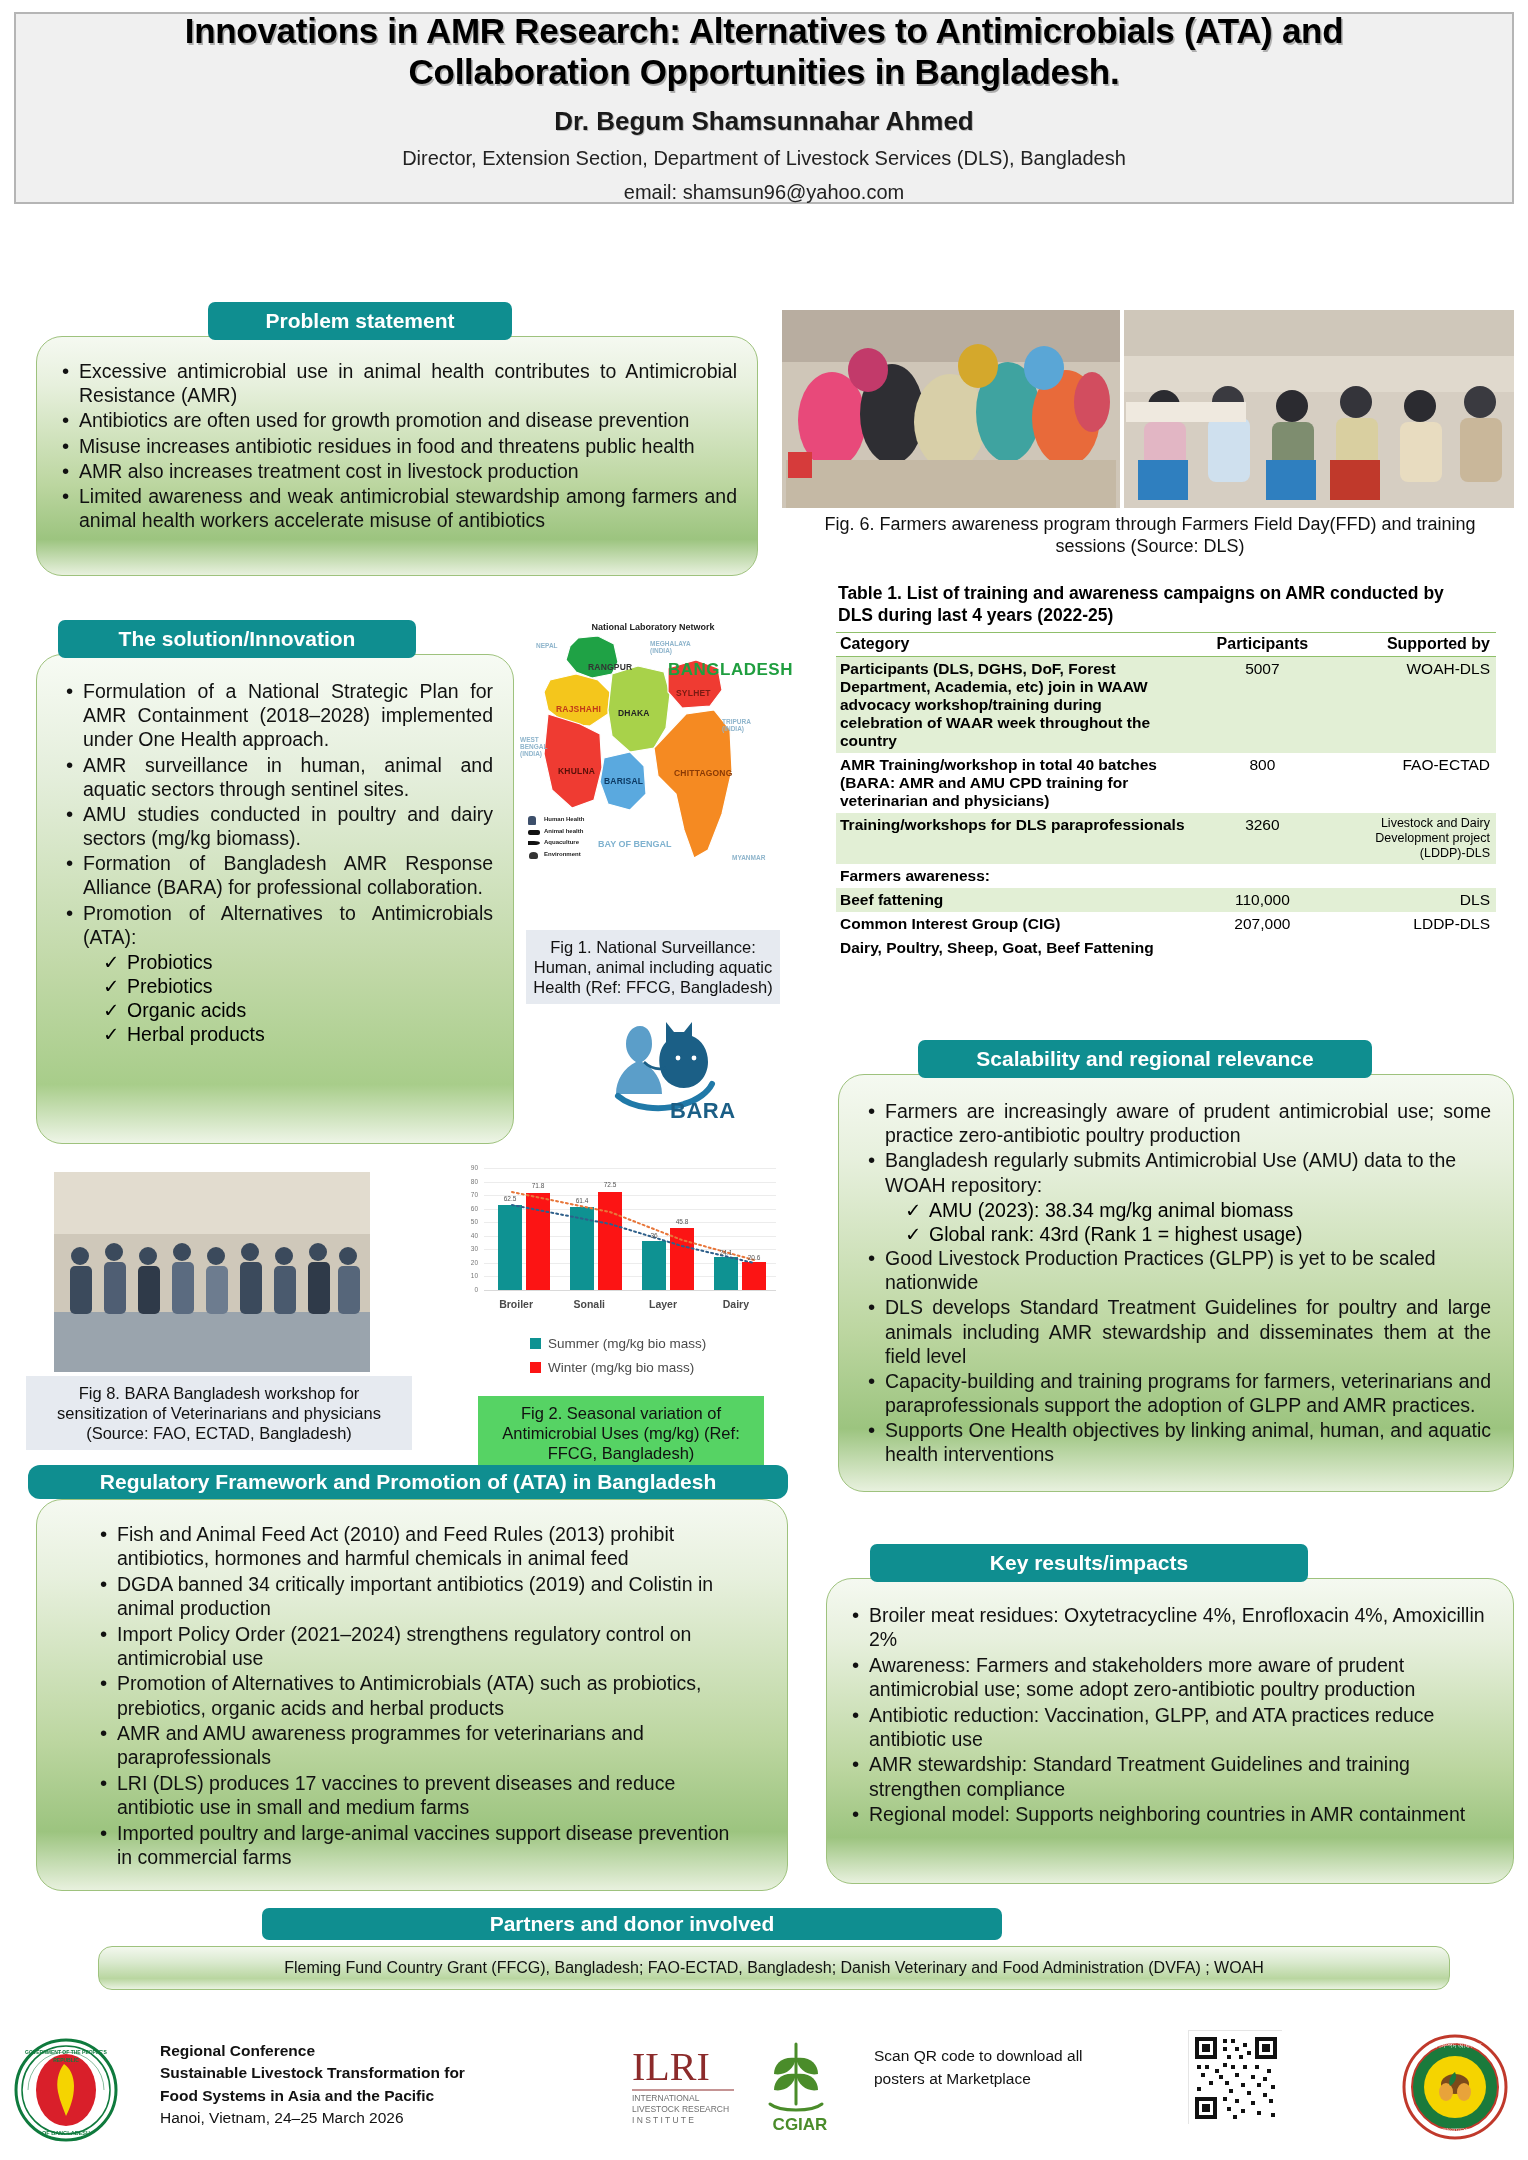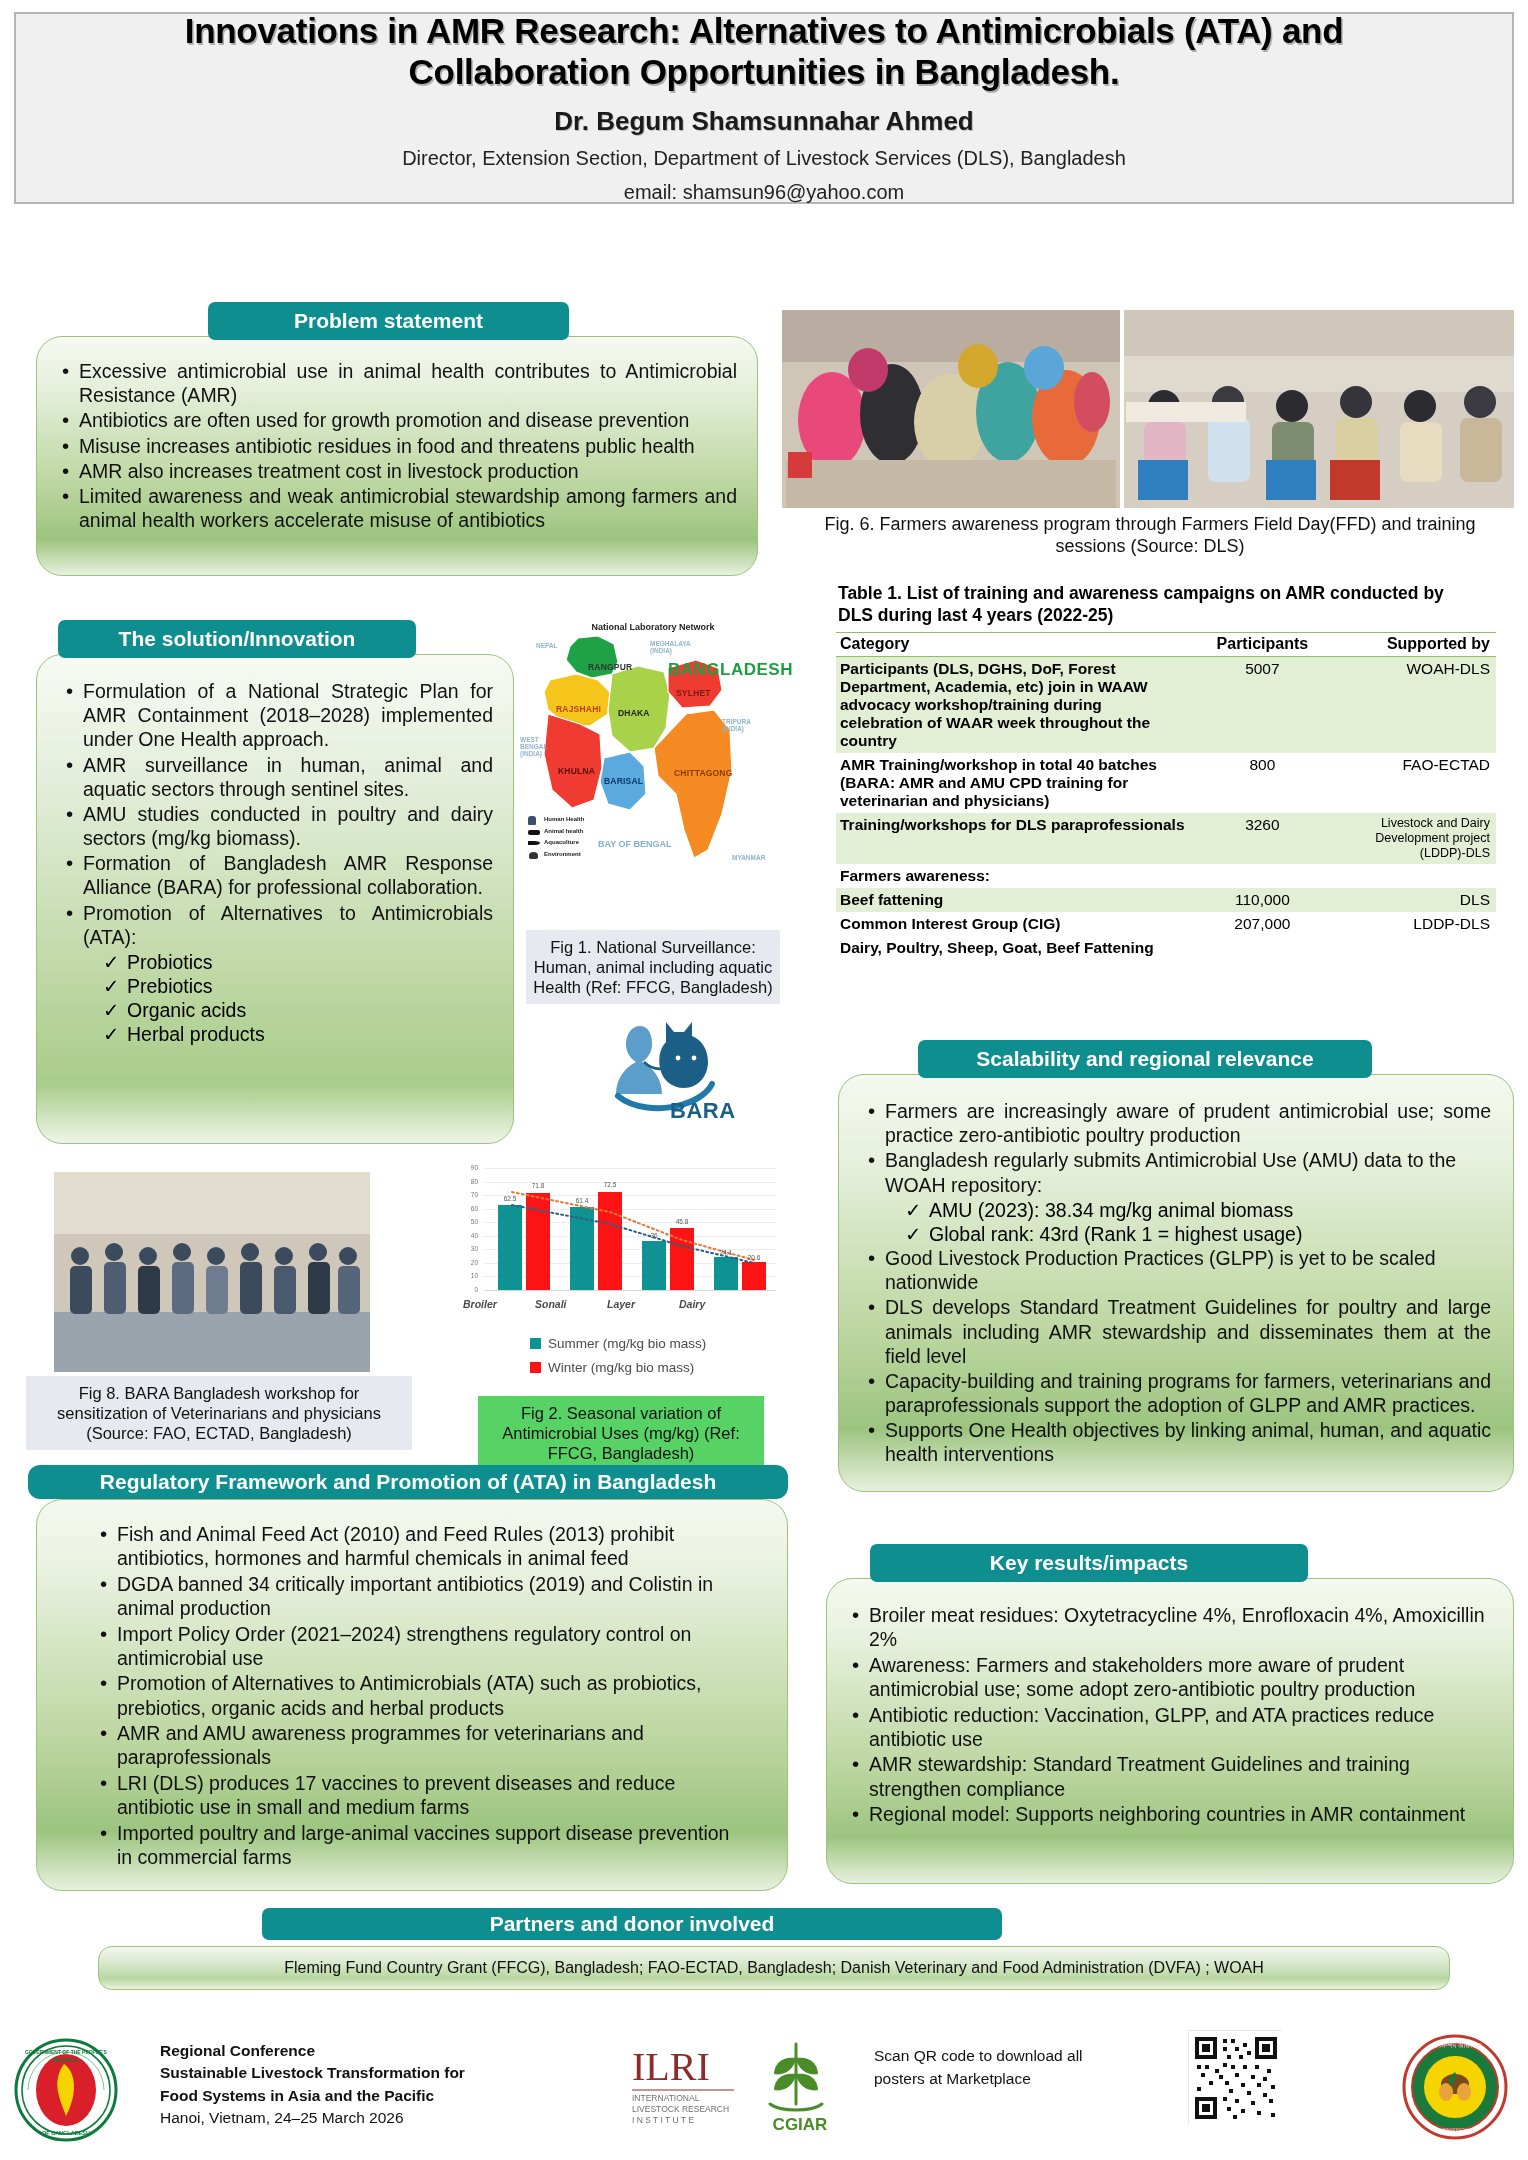--- a/index.html
+++ b/index.html
@@ -90,21 +90,21 @@
 
   
   .chartbox { position: absolute; background: #fff; }
   .chart-plot { position: absolute; }
   .gridline { position: absolute; left: 0; right: 0; height: 1px; background: #ececec; }
   .ytick { position: absolute; font-size: 6.5px; color: #777; text-align: right; width: 16px; }
   .bar { position: absolute; bottom: 0; }
   .bar.summer { background: #0e9292; }
   .bar.winter { background: #fc1414; }
   .bar-lbl { position: absolute; font-size: 6.5px; color: #555; text-align: center; width: 34px; }
-  .xcat { position: absolute; font-size: 10.5px; font-weight: bold; color: #4a4a4a; text-align: left; width: 70px; font-style: italic; }
+  .xcat { position: absolute; font-size: 10.5px; font-weight: bold; color: #4a4a4a; text-align: right; width: 70px; }
   .legend-row { position: absolute; display: flex; align-items: center; font-size: 13.5px; color: #4b4b4b; }
   .sw { width: 11px; height: 11px; margin-right: 7px; display: inline-block; }
   .sw.s { background: #0e9292; } .sw.w { background: #fc1414; }
 
   
   .mapbox { position: absolute; background: #ffffff; }
   .map-title { position: absolute; font-size: 9px; font-weight: bold; color: #222; text-align: center; width: 100%; }
   .map-ctry { position: absolute; font-size: 17px; font-weight: bold; color: #1f9e3f; letter-spacing: 0.5px; }
   .divname { position: absolute; font-size: 8.5px; font-weight: bold; letter-spacing: 0.2px; }
   .nbr { position: absolute; font-size: 6.5px; color: #8fb5cc; font-weight: bold; text-align: left; line-height: 1.1; }
@@ -134,21 +134,21 @@
 </head>
 <body>
 
 <div class="title-banner">
   <div class="poster-title">Innovations in AMR Research: Alternatives to Antimicrobials (ATA) and Collaboration Opportunities in Bangladesh.</div>
   <div class="poster-author">Dr. Begum Shamsunnahar Ahmed</div>
   <div class="poster-affil">Director, Extension Section, Department of Livestock Services (DLS), Bangladesh</div>
   <div class="poster-affil">email: shamsun96@yahoo.com</div>
 </div>
 
-<div class="pill" style="left:208px; top:302px; width:361px; height:38px; font-size:21px;">
+<div class="pill" style="left:208px; top:302px; width:304px; height:38px; font-size:21px;">
   <span>Problem statement</span>
 </div>
 <div class="gcard" style="left:36px; top:336px; width:722px; height:240px; font-size:19.5px; line-height:1.24; padding-top:22px;">
   <ul class="bl">
     <li>Excessive antimicrobial use in animal health contributes to Antimicrobial Resistance (AMR)</li>
     <li>Antibiotics are often used for growth promotion and disease prevention</li>
     <li>Misuse increases antibiotic residues in food and threatens public health</li>
     <li class="last">AMR also increases treatment cost in livestock production</li>
     <li>Limited awareness and weak antimicrobial stewardship among farmers and animal health workers accelerate misuse of antibiotics</li>
   </ul>

